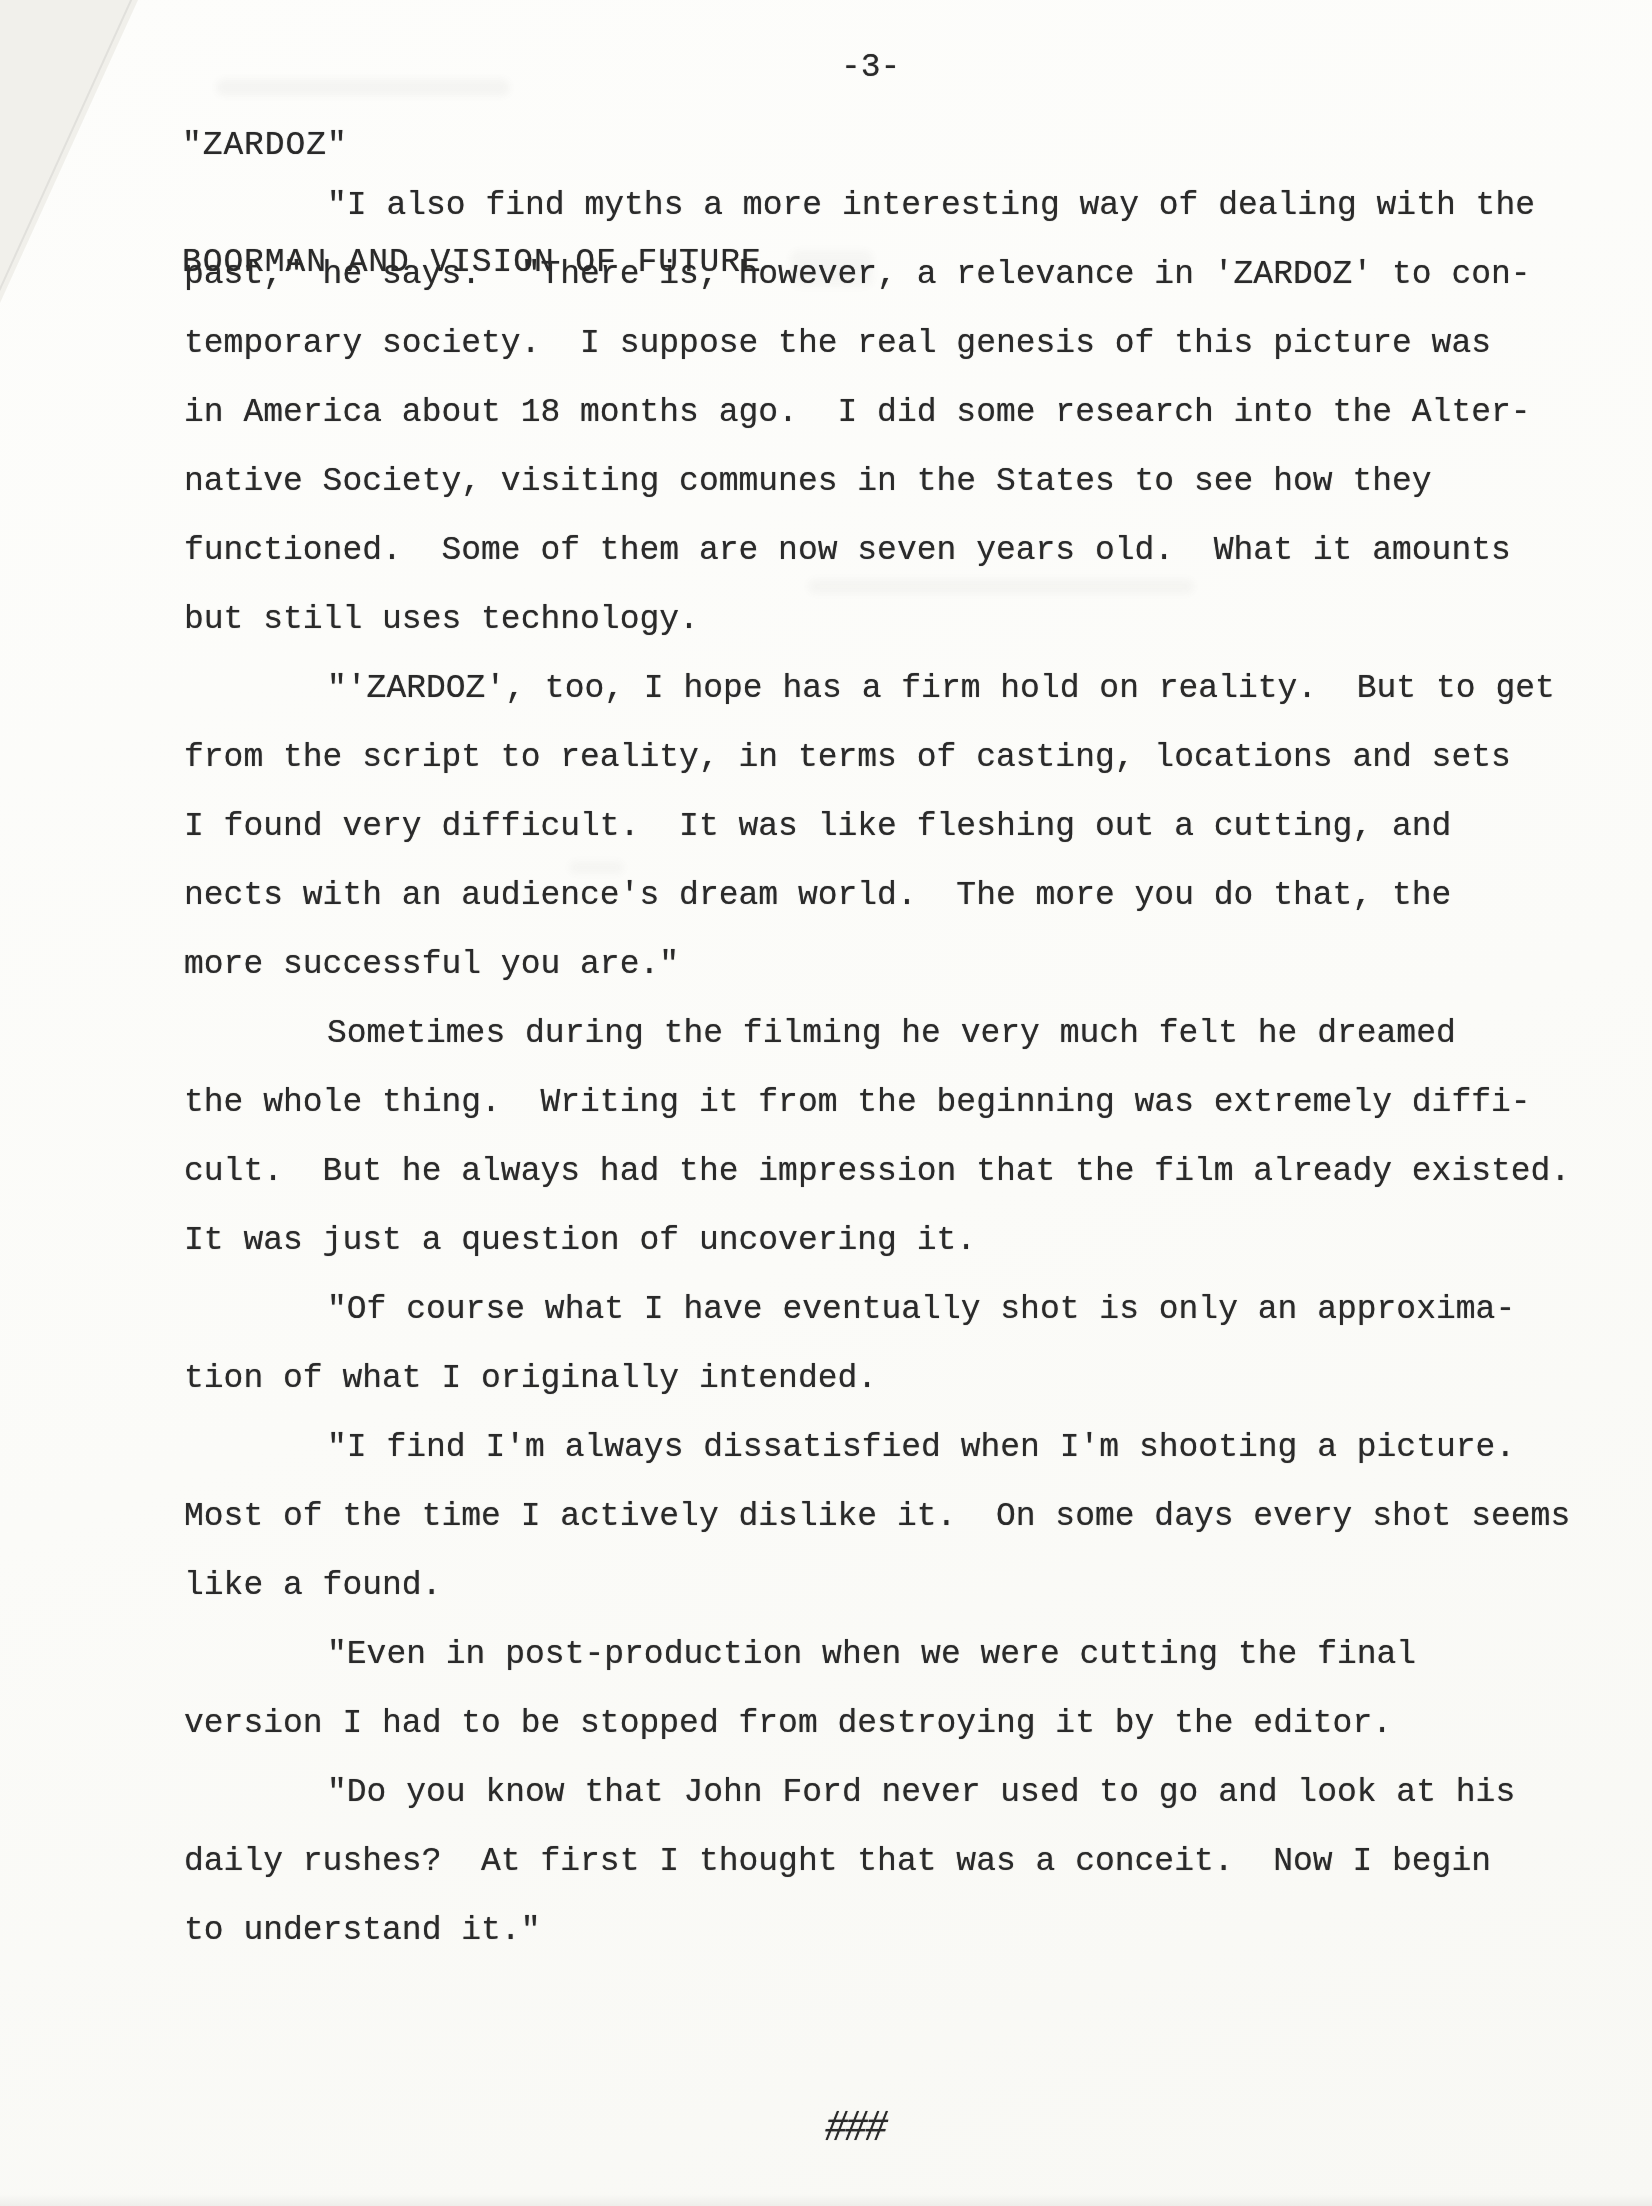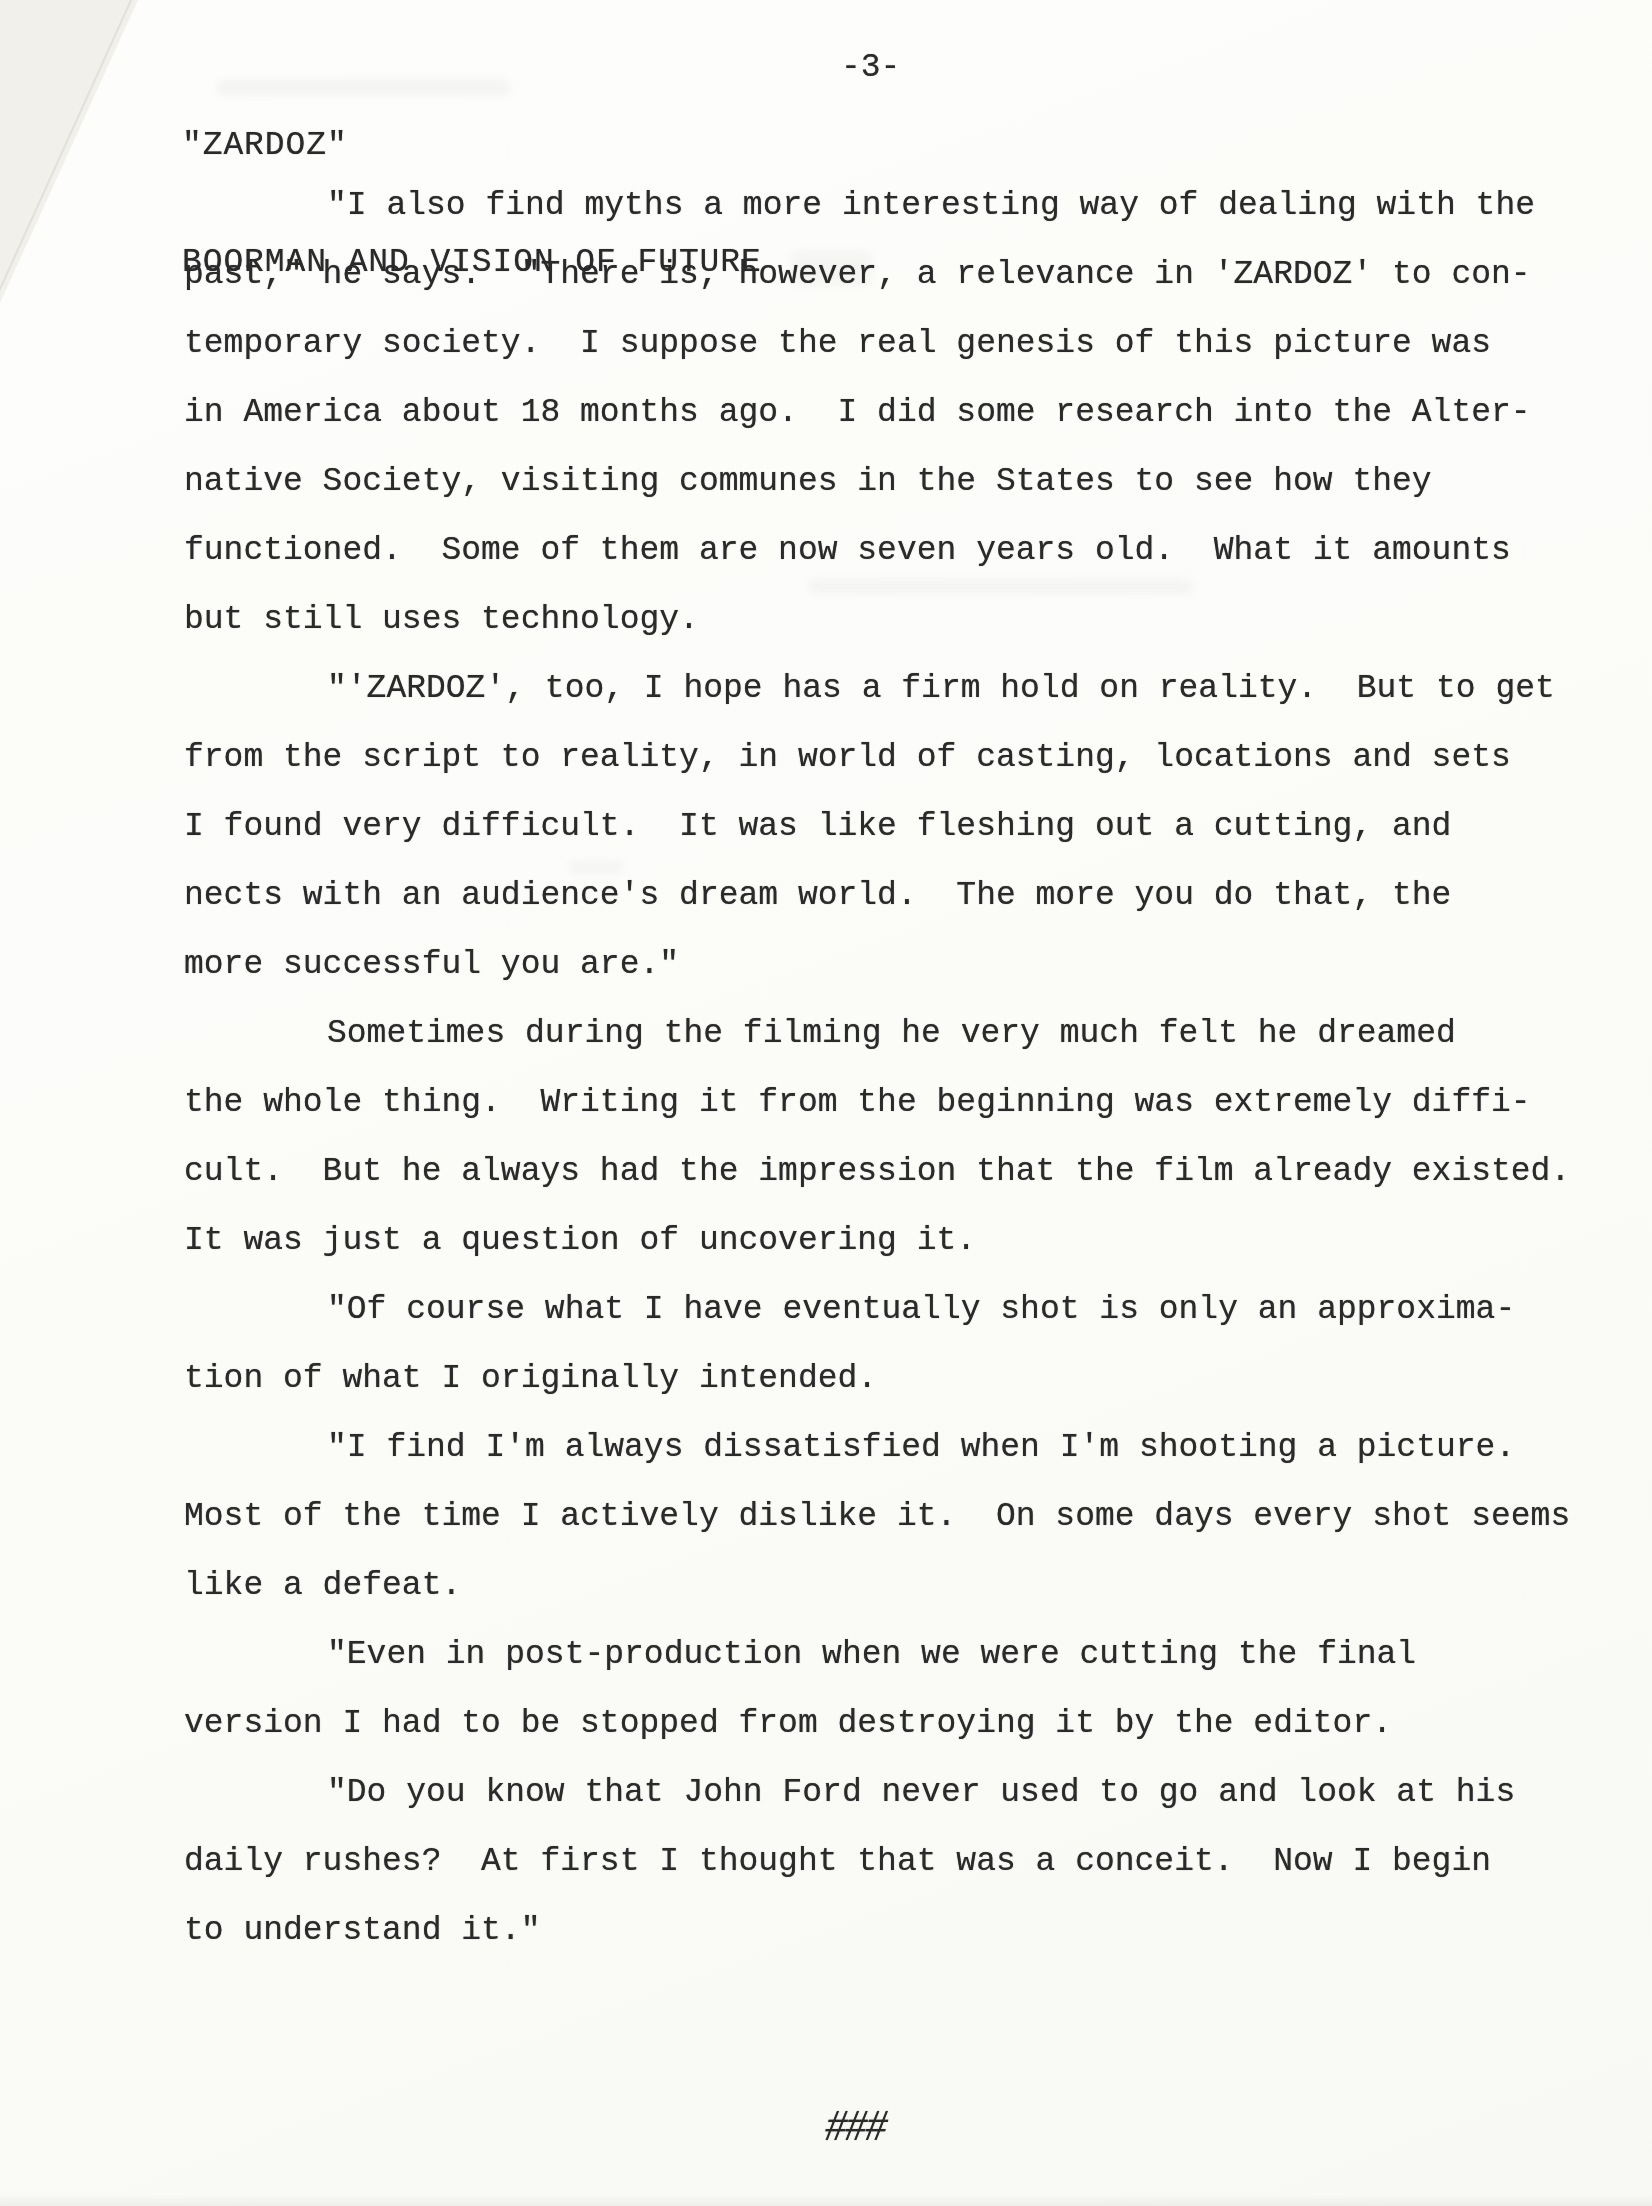--- a/index.html
+++ b/index.html
@@ -119,33 +119,33 @@
 
   <div class="doc-body typewriter">
       <div class="line indent">"I also find myths a more interesting way of dealing with the</div>
       <div class="line">past," he says.  "There is, however, a relevance in 'ZARDOZ' to con-</div>
       <div class="line">temporary society.  I suppose the real genesis of this picture was</div>
       <div class="line">in America about 18 months ago.  I did some research into the Alter-</div>
       <div class="line">native Society, visiting communes in the States to see how they</div>
       <div class="line">functioned.  Some of them are now seven years old.  What it amounts</div>
       <div class="line">but still uses technology.</div>
       <div class="line indent">"'ZARDOZ', too, I hope has a firm hold on reality.  But to get</div>
-      <div class="line">from the script to reality, in world of casting, locations and sets</div>
+      <div class="line">from the script to reality, in terms of casting, locations and sets</div>
       <div class="line">I found very difficult.  It was like fleshing out a cutting, and</div>
       <div class="line">nects with an audience's dream world.  The more you do that, the</div>
       <div class="line">more successful you are."</div>
       <div class="line indent">Sometimes during the filming he very much felt he dreamed</div>
       <div class="line">the whole thing.  Writing it from the beginning was extremely diffi-</div>
       <div class="line">cult.  But he always had the impression that the film already existed.</div>
       <div class="line">It was just a question of uncovering it.</div>
       <div class="line indent">"Of course what I have eventually shot is only an approxima-</div>
       <div class="line">tion of what I originally intended.</div>
       <div class="line indent">"I find I'm always dissatisfied when I'm shooting a picture.</div>
       <div class="line">Most of the time I actively dislike it.  On some days every shot seems</div>
-      <div class="line">like a defeat.</div>
+      <div class="line">like a found.</div>
       <div class="line indent">"Even in post-production when we were cutting the final</div>
       <div class="line">version I had to be stopped from destroying it by the editor.</div>
       <div class="line indent">"Do you know that John Ford never used to go and look at his</div>
       <div class="line">daily rushes?  At first I thought that was a conceit.  Now I begin</div>
       <div class="line">to understand it."</div>
     </div>
 
   <div class="end-marks">###</div>
 
   <div class="bottom-shade"></div>

